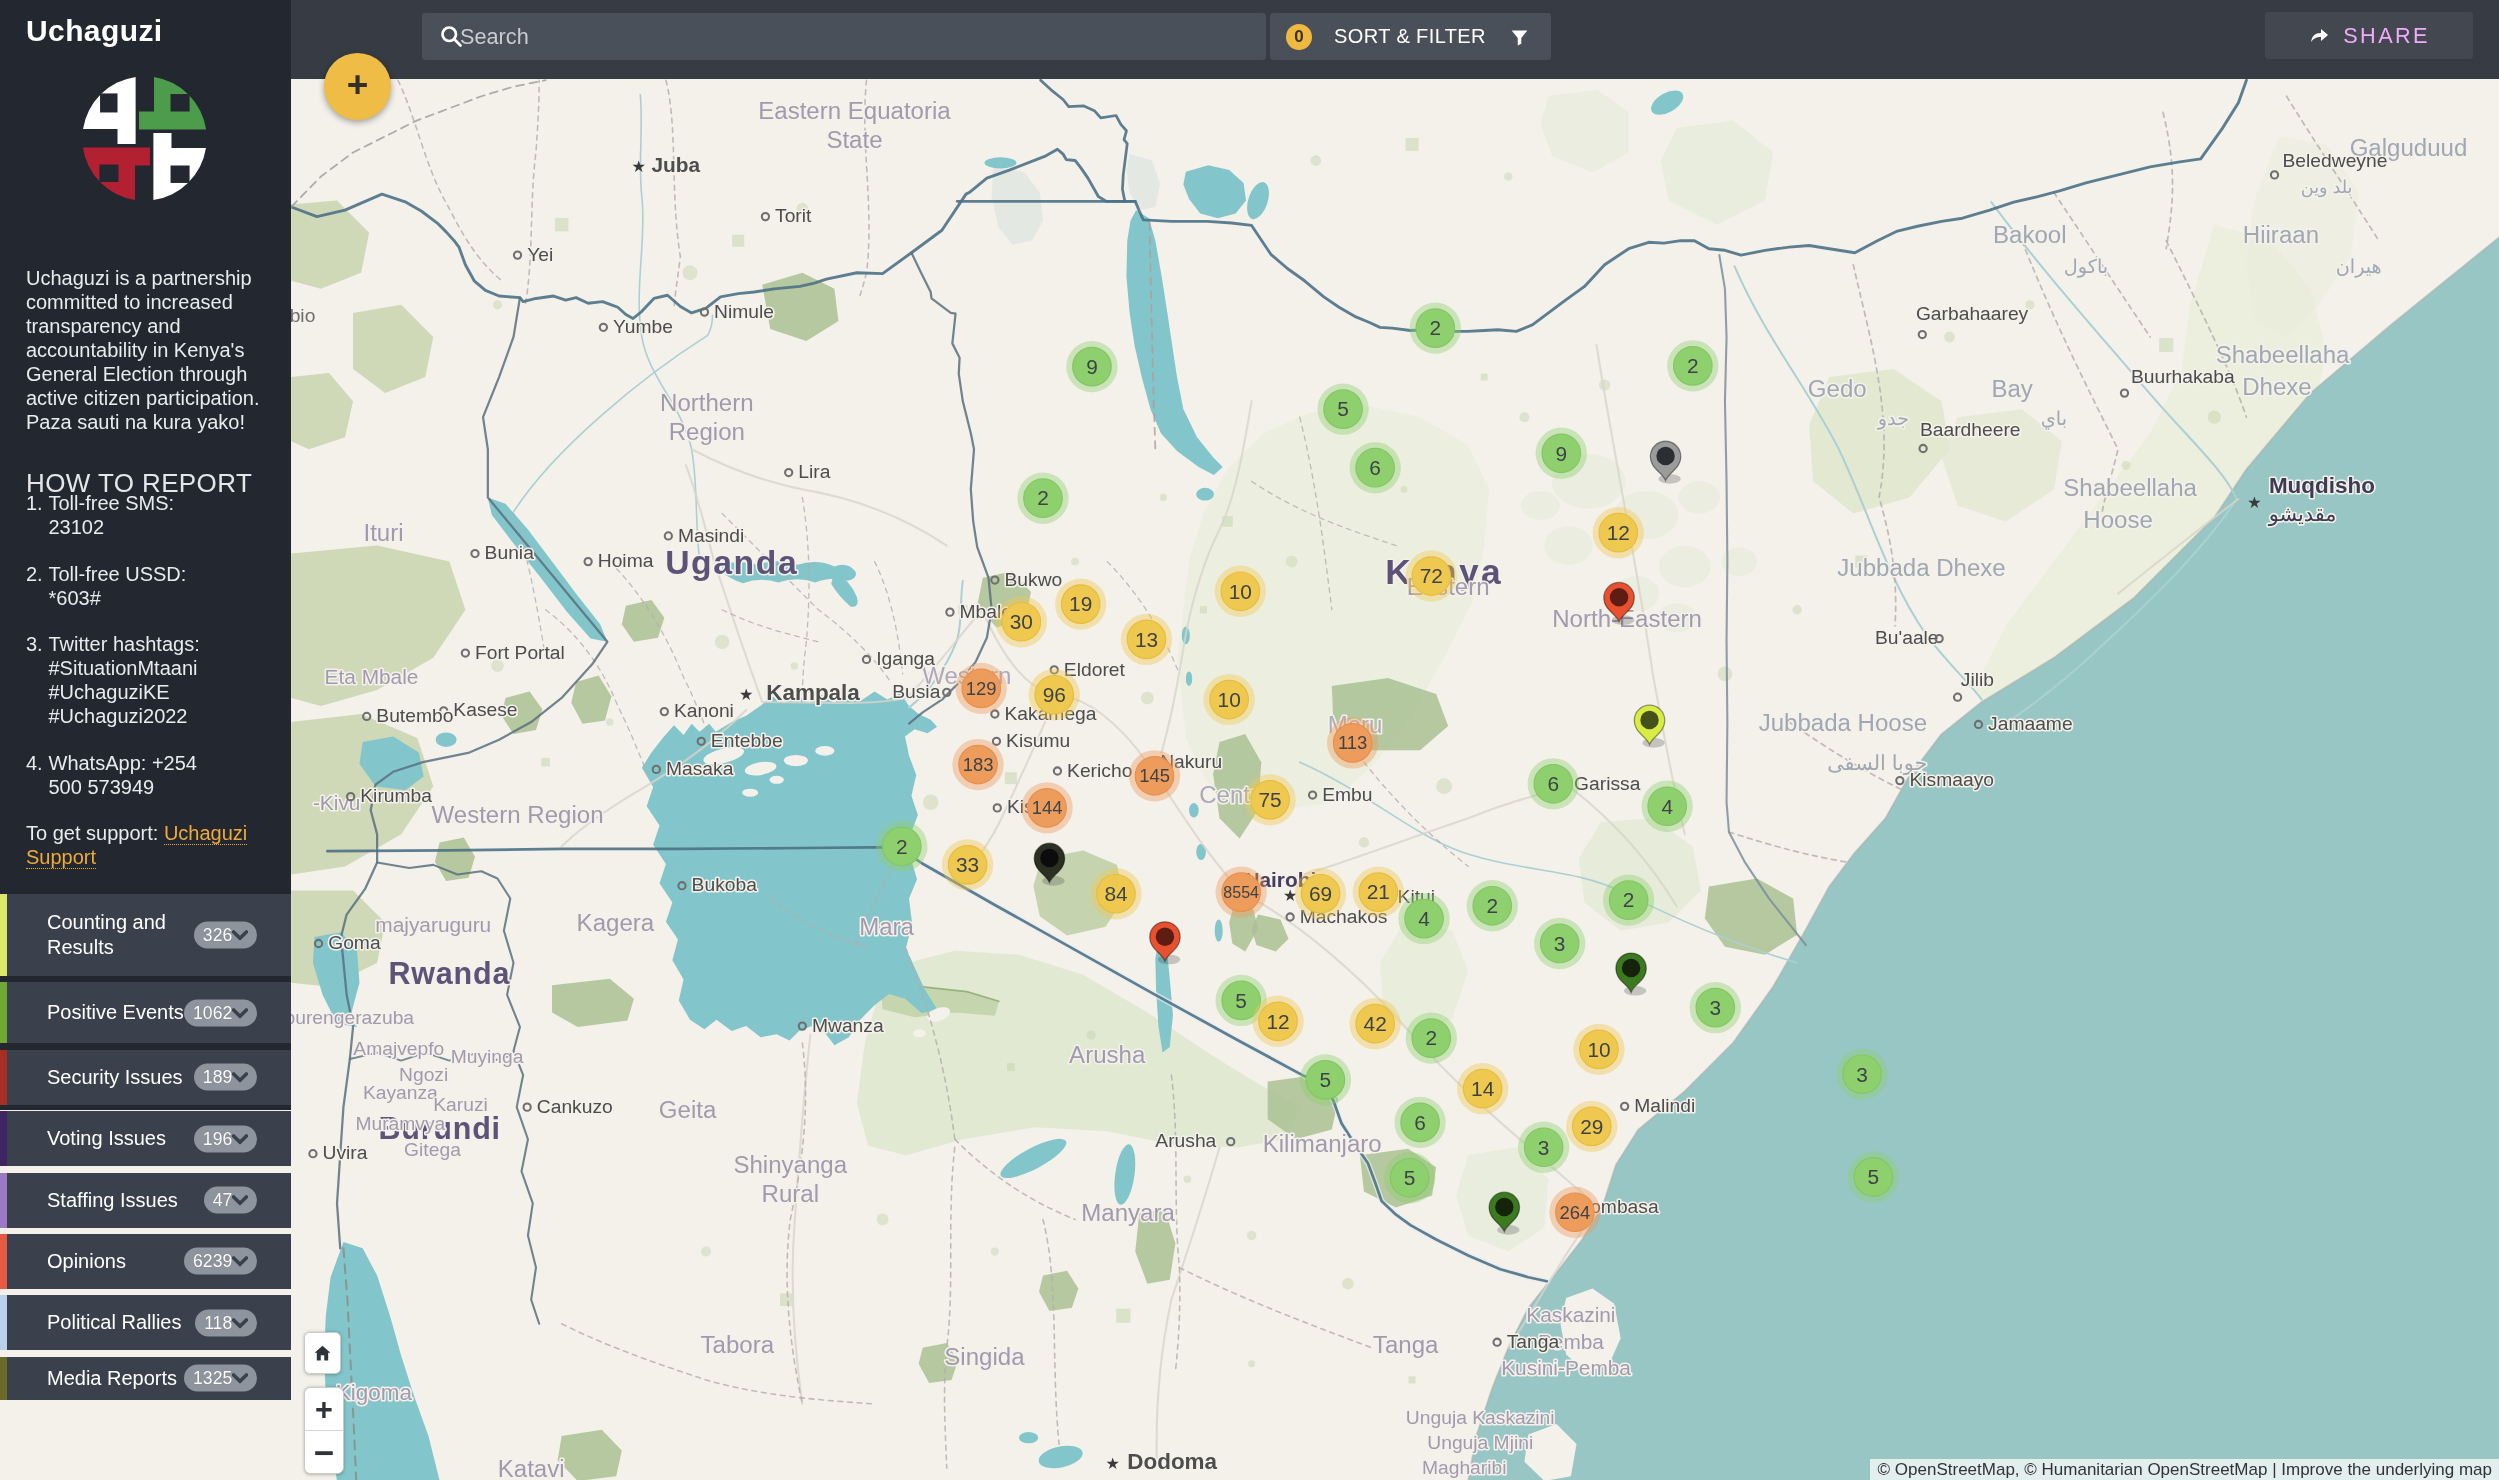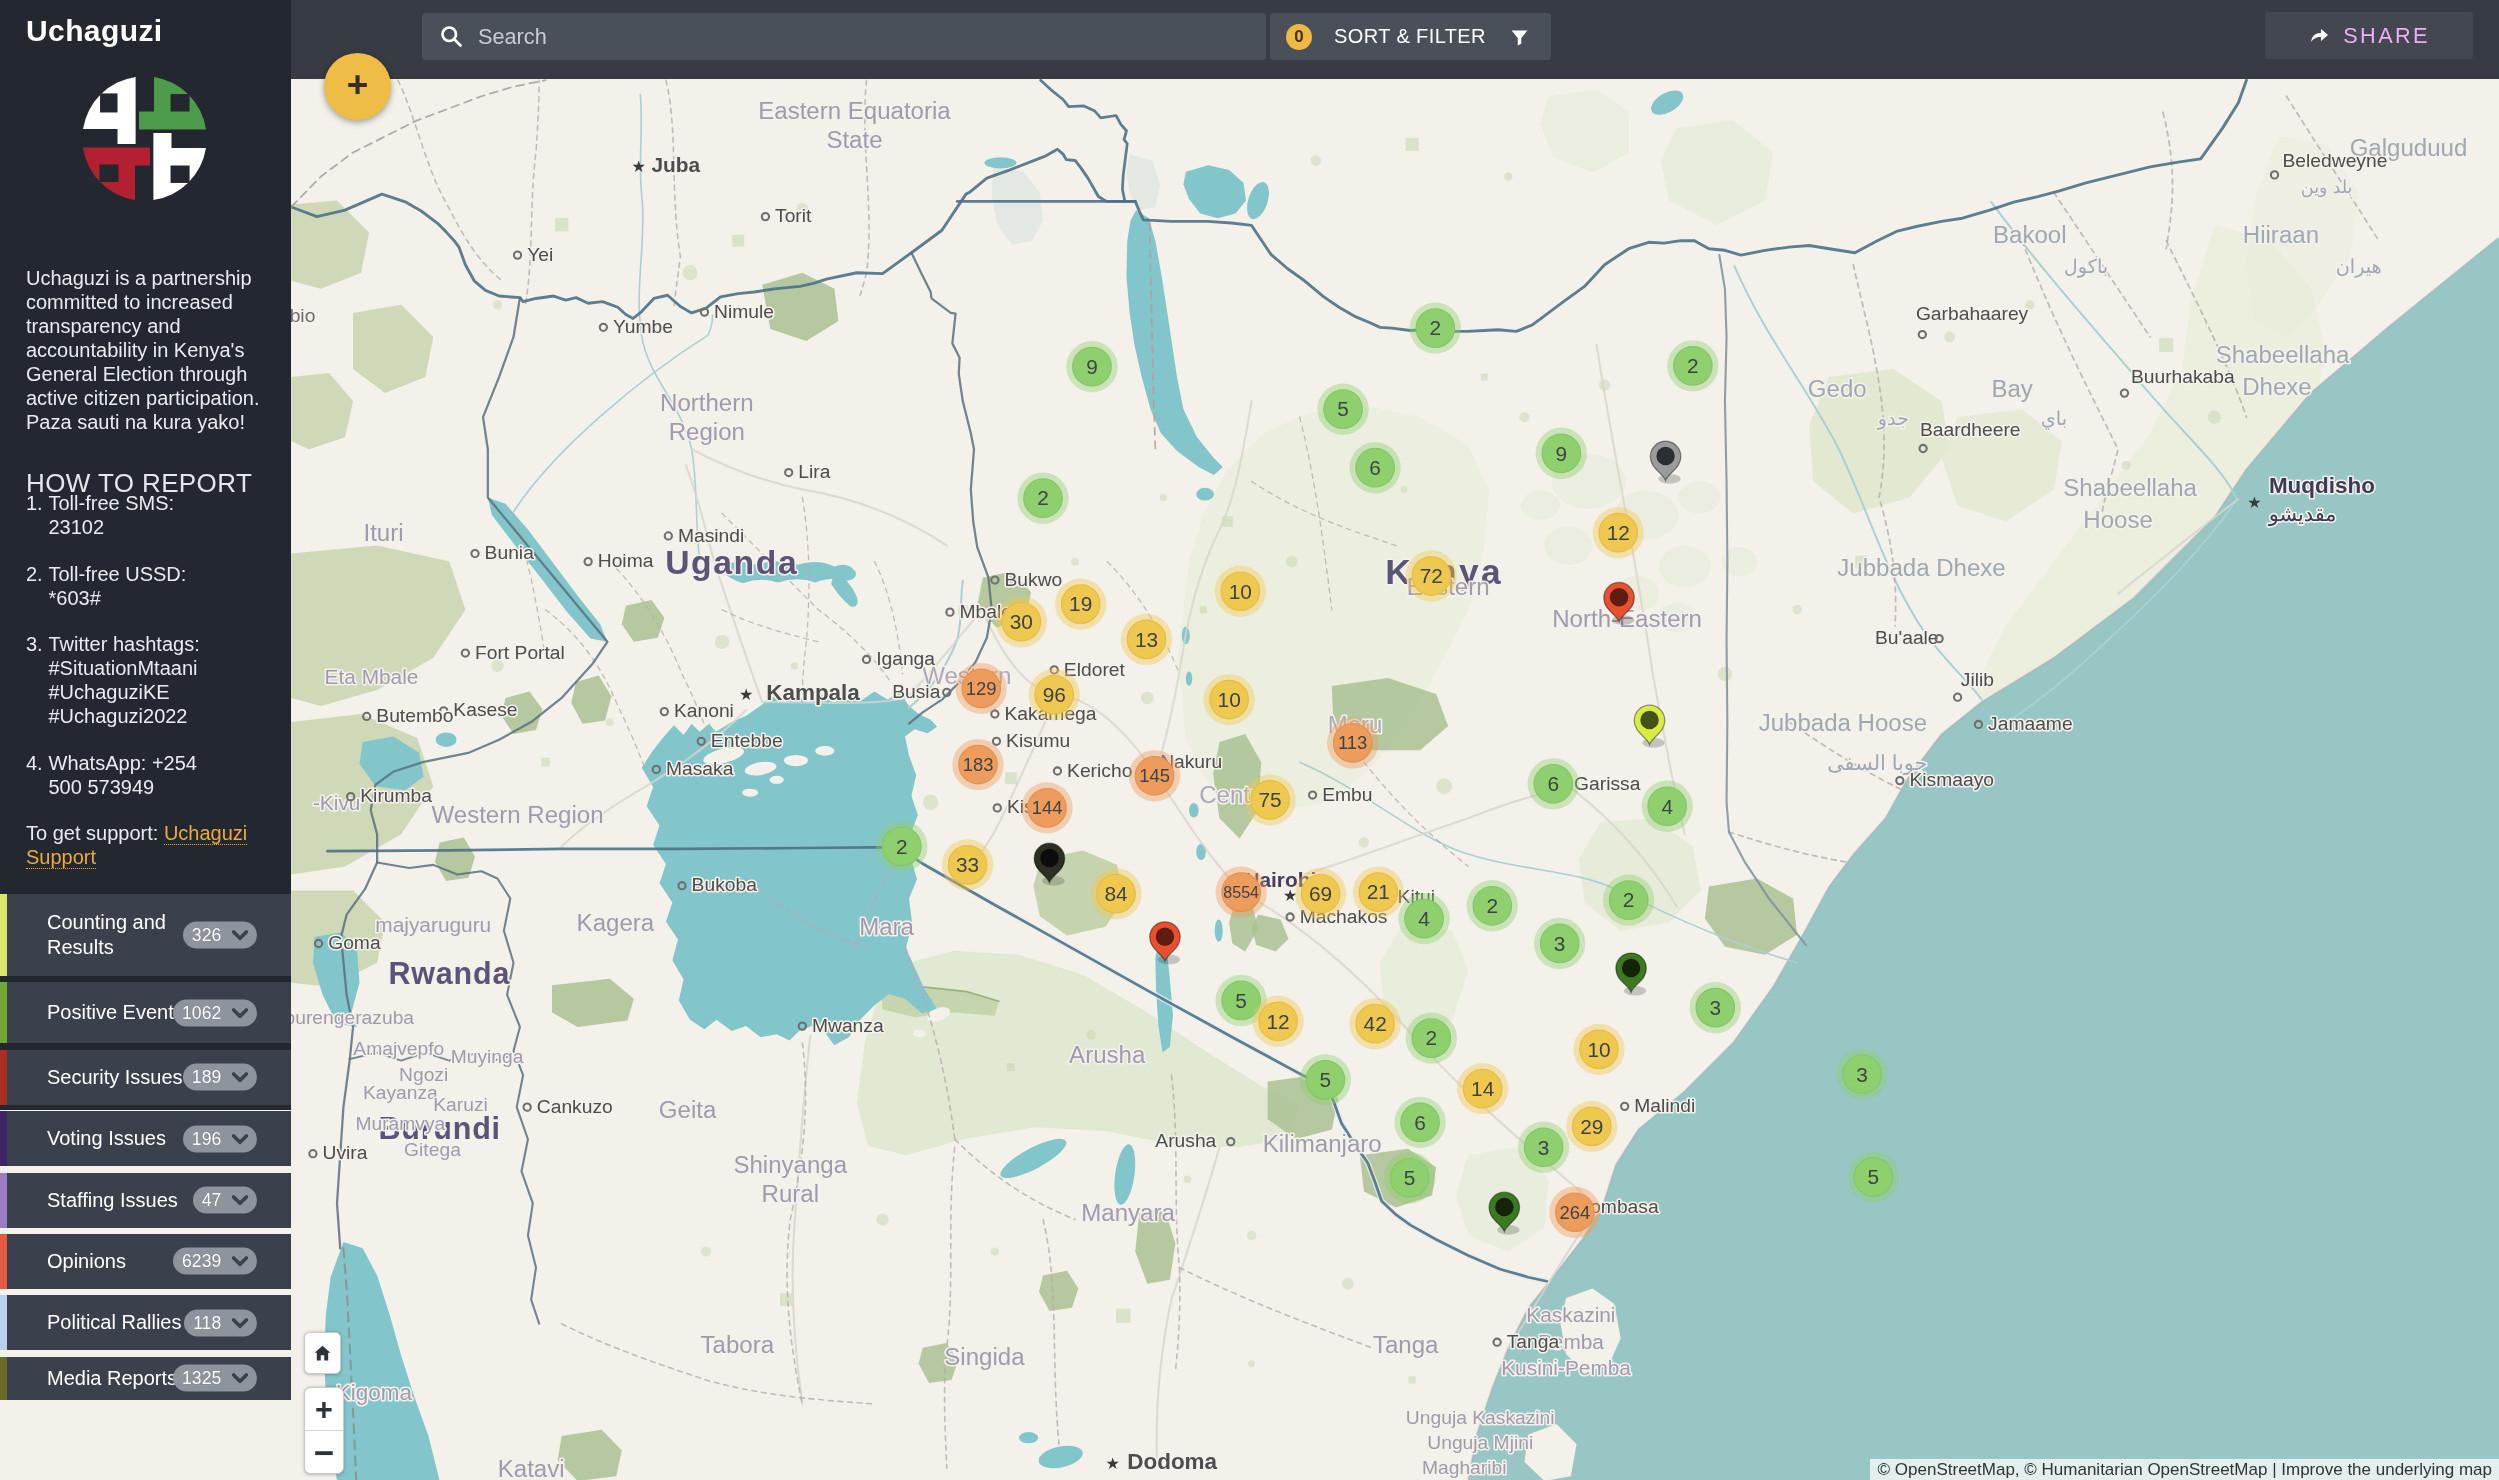--- a/index.html
+++ b/index.html
@@ -11,25 +11,25 @@
 .sb-how{position:absolute;left:26px;top:468px;font-size:26px;color:#e4e6e9;letter-spacing:0.4px}
 .sb-list{position:absolute;left:26px;top:491px;width:249px;font-size:20px;line-height:24px;color:#e9ebee}
 .sb-list .itm{margin-bottom:22.5px}
 .sb-list .n{display:inline-block;width:22.5px}
 .sb-list .sub{padding-left:22.5px}
 .orange{color:#edaa3b}
 .cats{position:absolute;left:0;top:894px;width:291px;z-index:31}
 .cat{position:relative;width:291px;background:#3b414c;margin-bottom:6.4px;display:flex;align-items:center}
 .cat .bar{position:absolute;left:0;top:0;bottom:0;width:7.2px}
 .cat .lbl{margin-left:47px;font-size:20px;line-height:25px;color:#fff;white-space:nowrap}
-.cat .pill{position:absolute;right:34px;top:50%;transform:translateY(-50%);background:#8e949d;border-radius:14.4px;height:27px;display:flex;align-items:center;padding:0 8.8px;gap:11px}
+.cat .pill{position:absolute;right:34px;top:50%;transform:translateY(-50%);background:#8e949d;border-radius:14.4px;height:27px;display:flex;align-items:center;padding:0 8.8px;gap:0}
 .cat .pill .cnt{font-size:17.6px;color:#fff;text-shadow:0 0.8px 0.8px rgba(0,0,0,.35)}
 .topbar{position:absolute;left:291px;top:0;width:2208px;height:79px;background:#363b44;z-index:20}
 .search{position:absolute;left:131px;top:13px;width:844px;height:47px;background:#4a505a;border-radius:3.2px;display:flex;align-items:center}
-.search .stxt{color:#c9ccd1;font-size:21.7px;margin-left:56px}
+.search .stxt{color:#c9ccd1;font-size:21.7px;margin-left:38px}
 .filterbox{position:absolute;left:979px;top:13px;width:281px;height:47px;background:#4a505a;border-radius:3.2px;display:flex;align-items:center}
 .badge{width:26px;height:26px;border-radius:50%;background:#eeb841;color:#3c3325;font-size:17px;font-weight:bold;display:flex;align-items:center;justify-content:center;margin-left:16px}
 .ftxt{color:#fff;font-size:20px;margin-left:22px;letter-spacing:0.4px}
 .share{position:absolute;right:26px;top:12px;width:208px;height:47px;background:#434850;border-radius:3.2px;display:flex;align-items:center;justify-content:center;gap:11.2px}
 .sharetxt{color:#f0abfc;font-size:21.7px;letter-spacing:2.4px}
 .fab{position:absolute;left:324px;top:53px;width:67px;height:67px;border-radius:50%;background:#efbc45;z-index:25;box-shadow:0 2.4px 6.4px rgba(0,0,0,.35);display:flex;align-items:center;justify-content:center}
 .fab span{font-size:37px;font-weight:bold;color:#33302a;margin-top:-3.2px}
 .ctrl-home{position:absolute;left:304px;top:1332px;width:37px;height:42px;background:#fff;border:0.8px solid #c9c9c9;border-radius:5.6px;z-index:22;box-shadow:0 0.8px 3.2px rgba(0,0,0,.25);display:flex;align-items:center;justify-content:center}
 .ctrl-zoom{position:absolute;left:304px;top:1387px;width:40px;height:87px;background:#fff;border:0.8px solid #c9c9c9;border-radius:6.4px;z-index:22;box-shadow:0 0.8px 3.2px rgba(0,0,0,.25)}
 .ctrl-zoom .zp{height:43px;border-bottom:0.8px solid #d5d5d5;display:flex;align-items:center;justify-content:center;font-size:30.5px;color:#2e3338;font-weight:bold}

